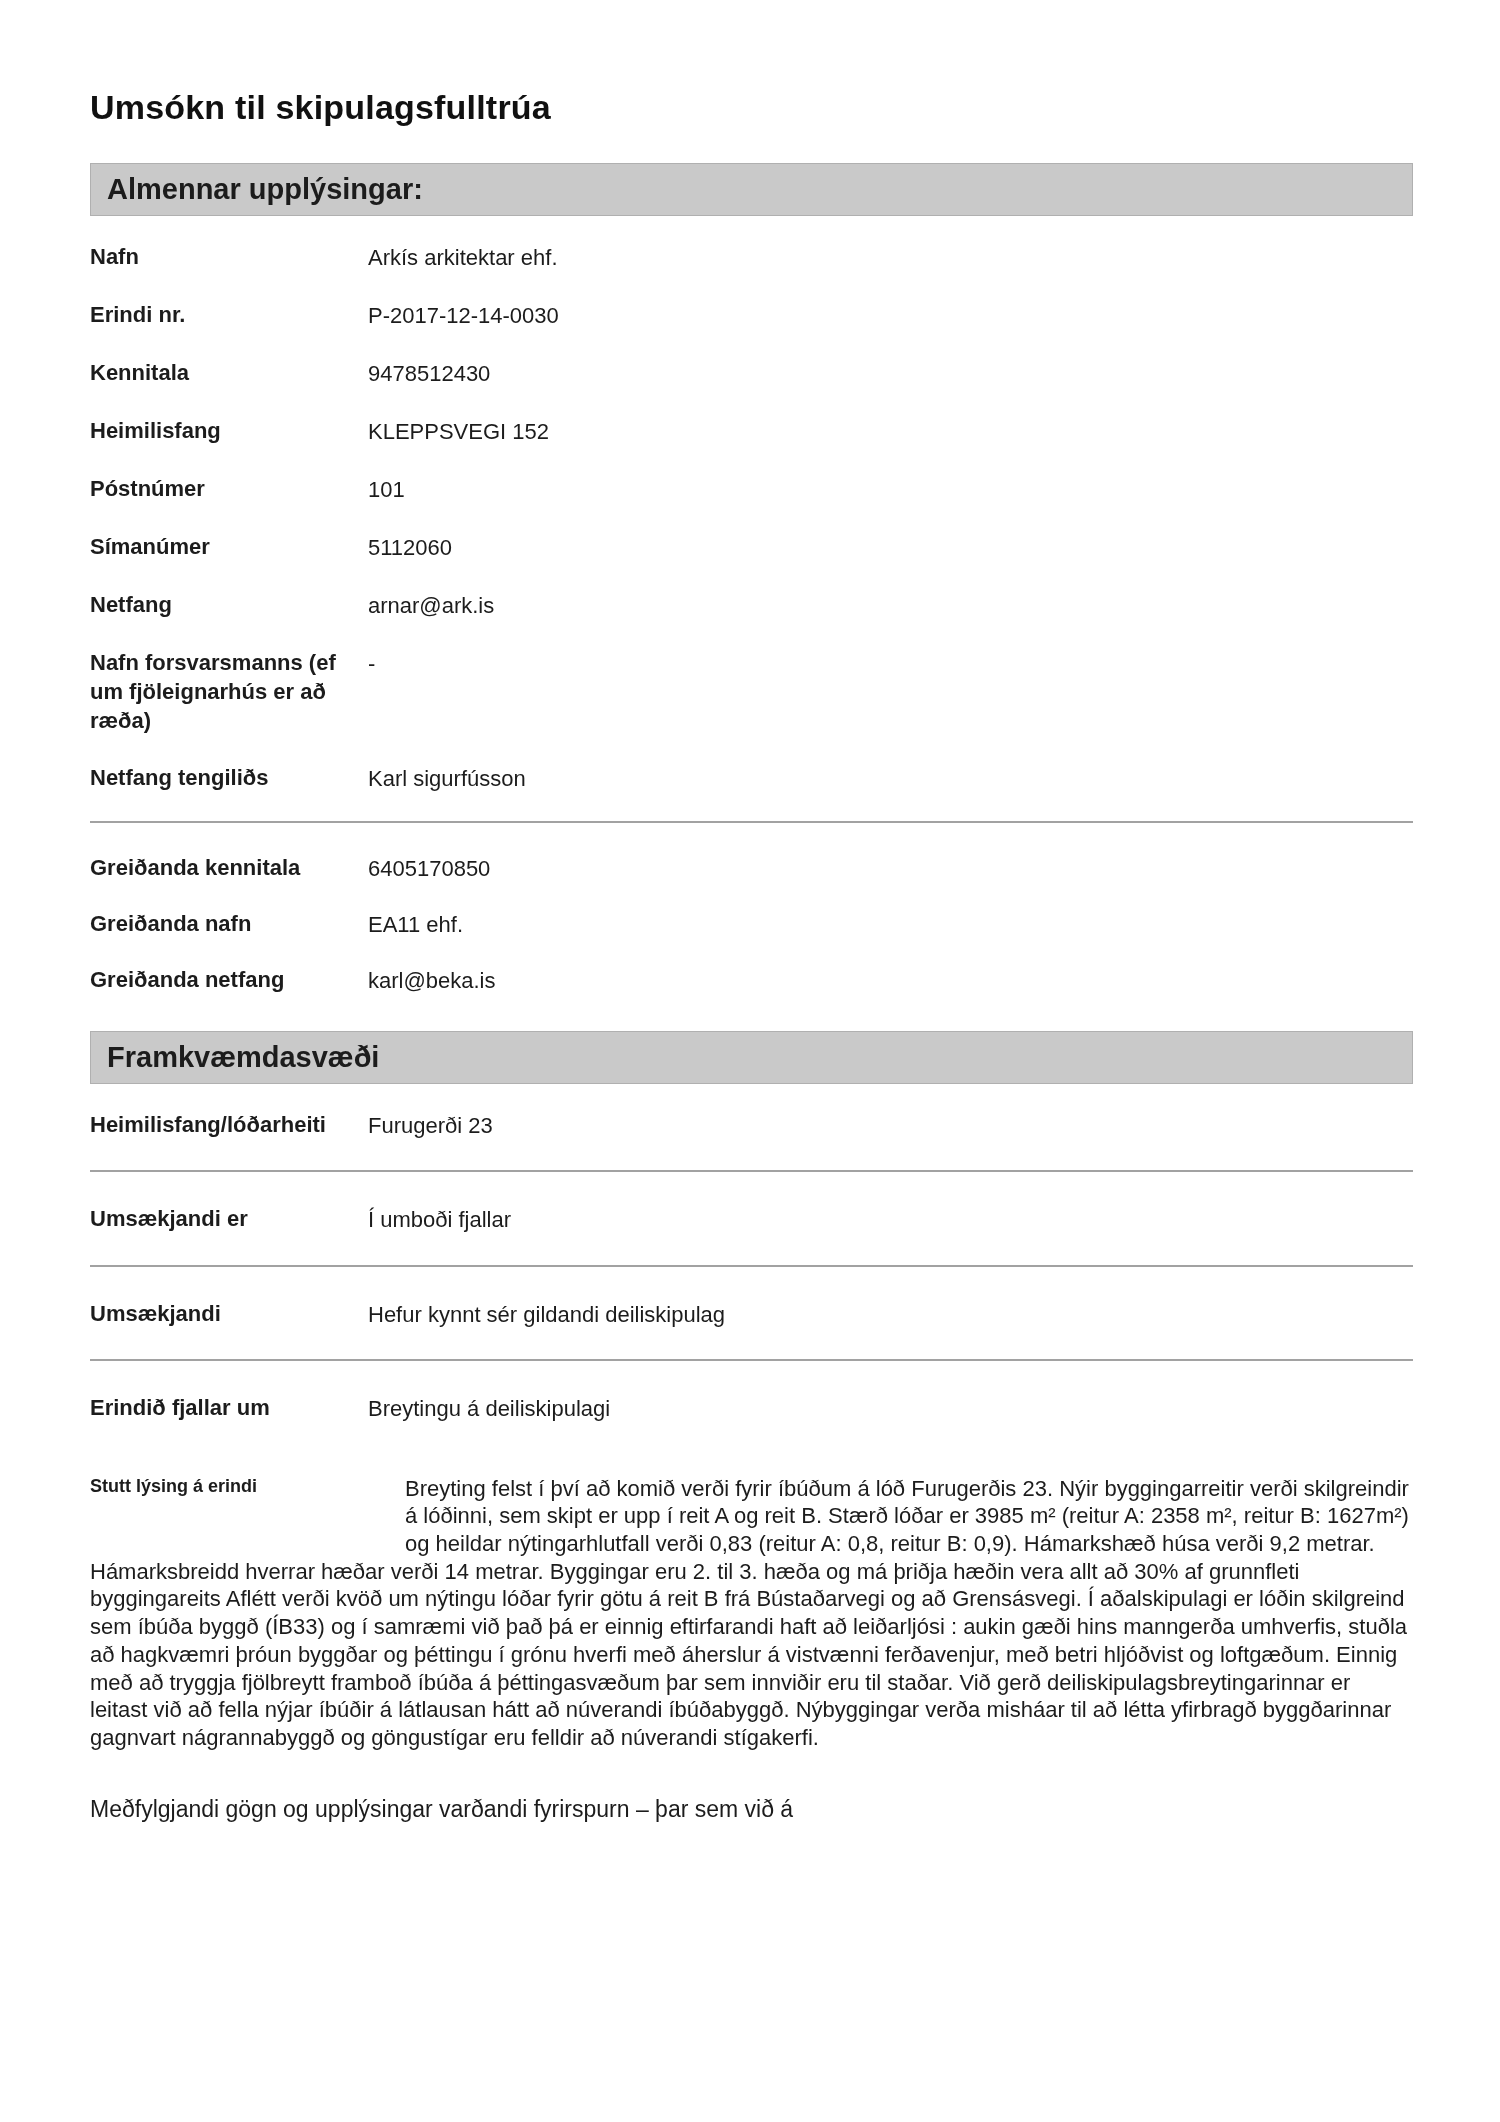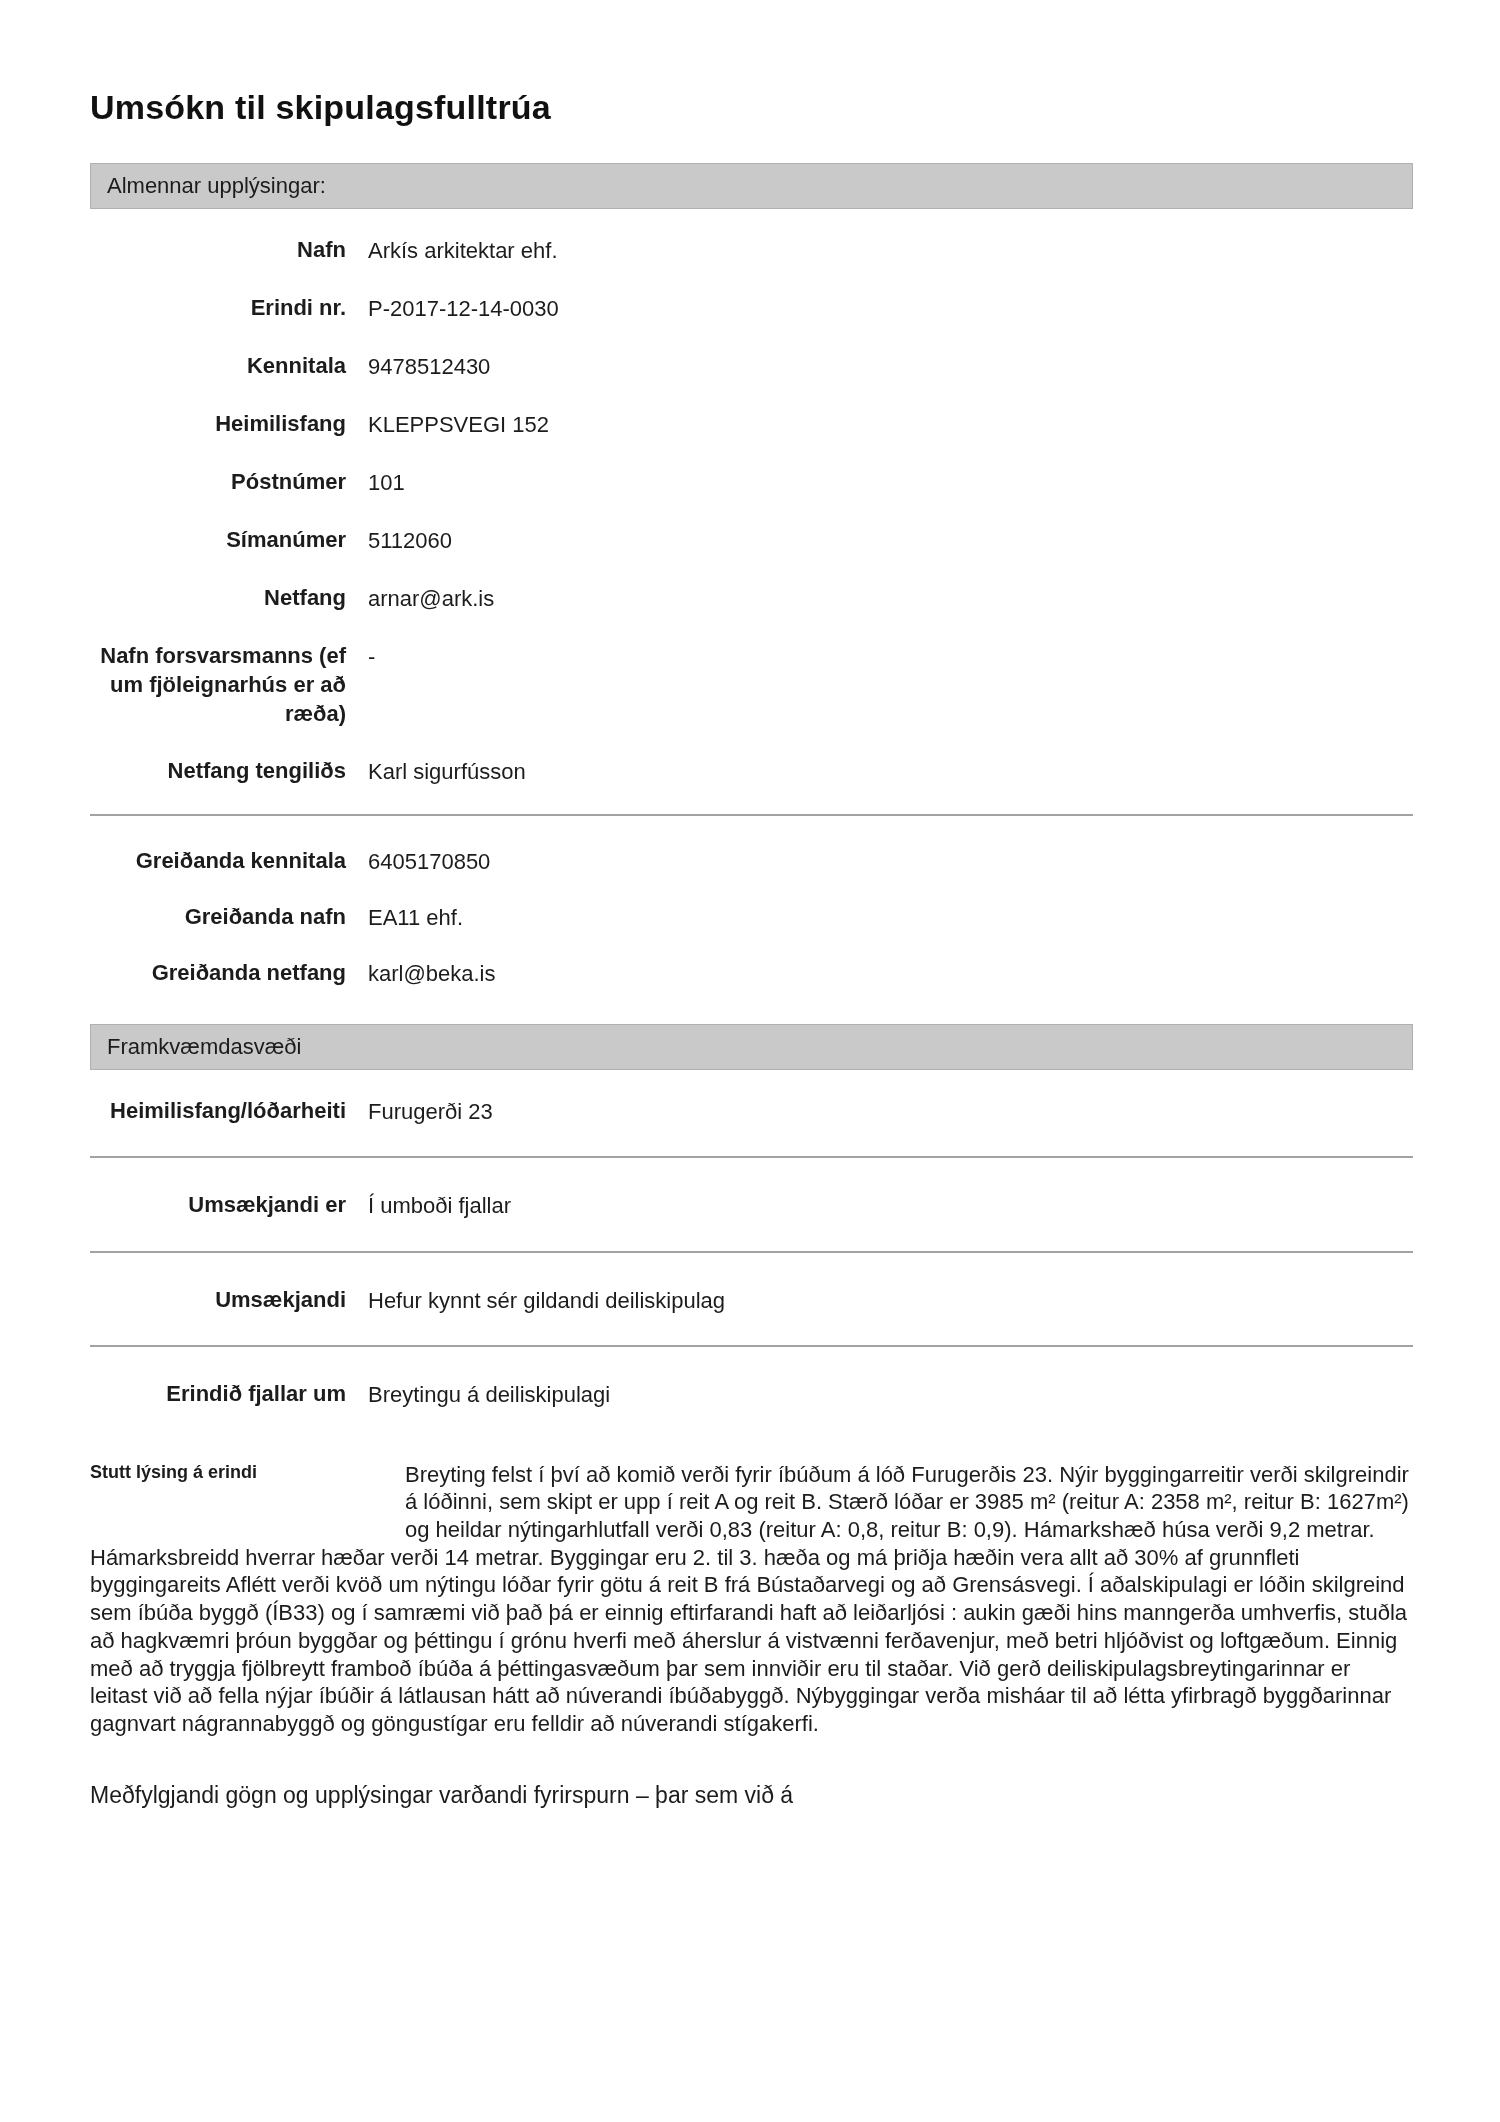--- a/index.html
+++ b/index.html
@@ -11,26 +11,26 @@
     -webkit-font-smoothing:antialiased;
   }
   .page { padding:60px 87px 0 90px; }
   .doc-title {
     font-size:34px; font-weight:bold; color:#111;
     margin-top:28px; margin-bottom:36px; letter-spacing:0.2px;
   }
   .section-header {
     background:#c9c9c9;
     border:1px solid #b0b0b0;
-    font-size:22px; font-weight:normal;
+    font-size:29px; font-weight:bold;
     padding:9px 16px;
     margin-bottom:26px;
   }
   .section-header + .rows { margin-top:0; }
-  .row { display:flex; align-items:flex-start; margin-bottom:28px;text-align:right; }
+  .row { display:flex; align-items:flex-start; margin-bottom:28px; }
   .row .label {
     width:278px; flex:0 0 278px; padding-right:22px;
     font-weight:bold; font-size:22px; line-height:1.32;
   }
   .row .value { font-size:22px; line-height:1.32; padding-top:1px; }
   .rows.payer .row { margin-bottom:26px; }
   .divider { height:2px; background:#a2a2a2; border:0; margin:24px 0 30px 0; }
   .section2 { margin-top:36px; }
   .section2 .row { margin-bottom:0; }
   .section2 .divider { margin:30px 0 32px 0; }

